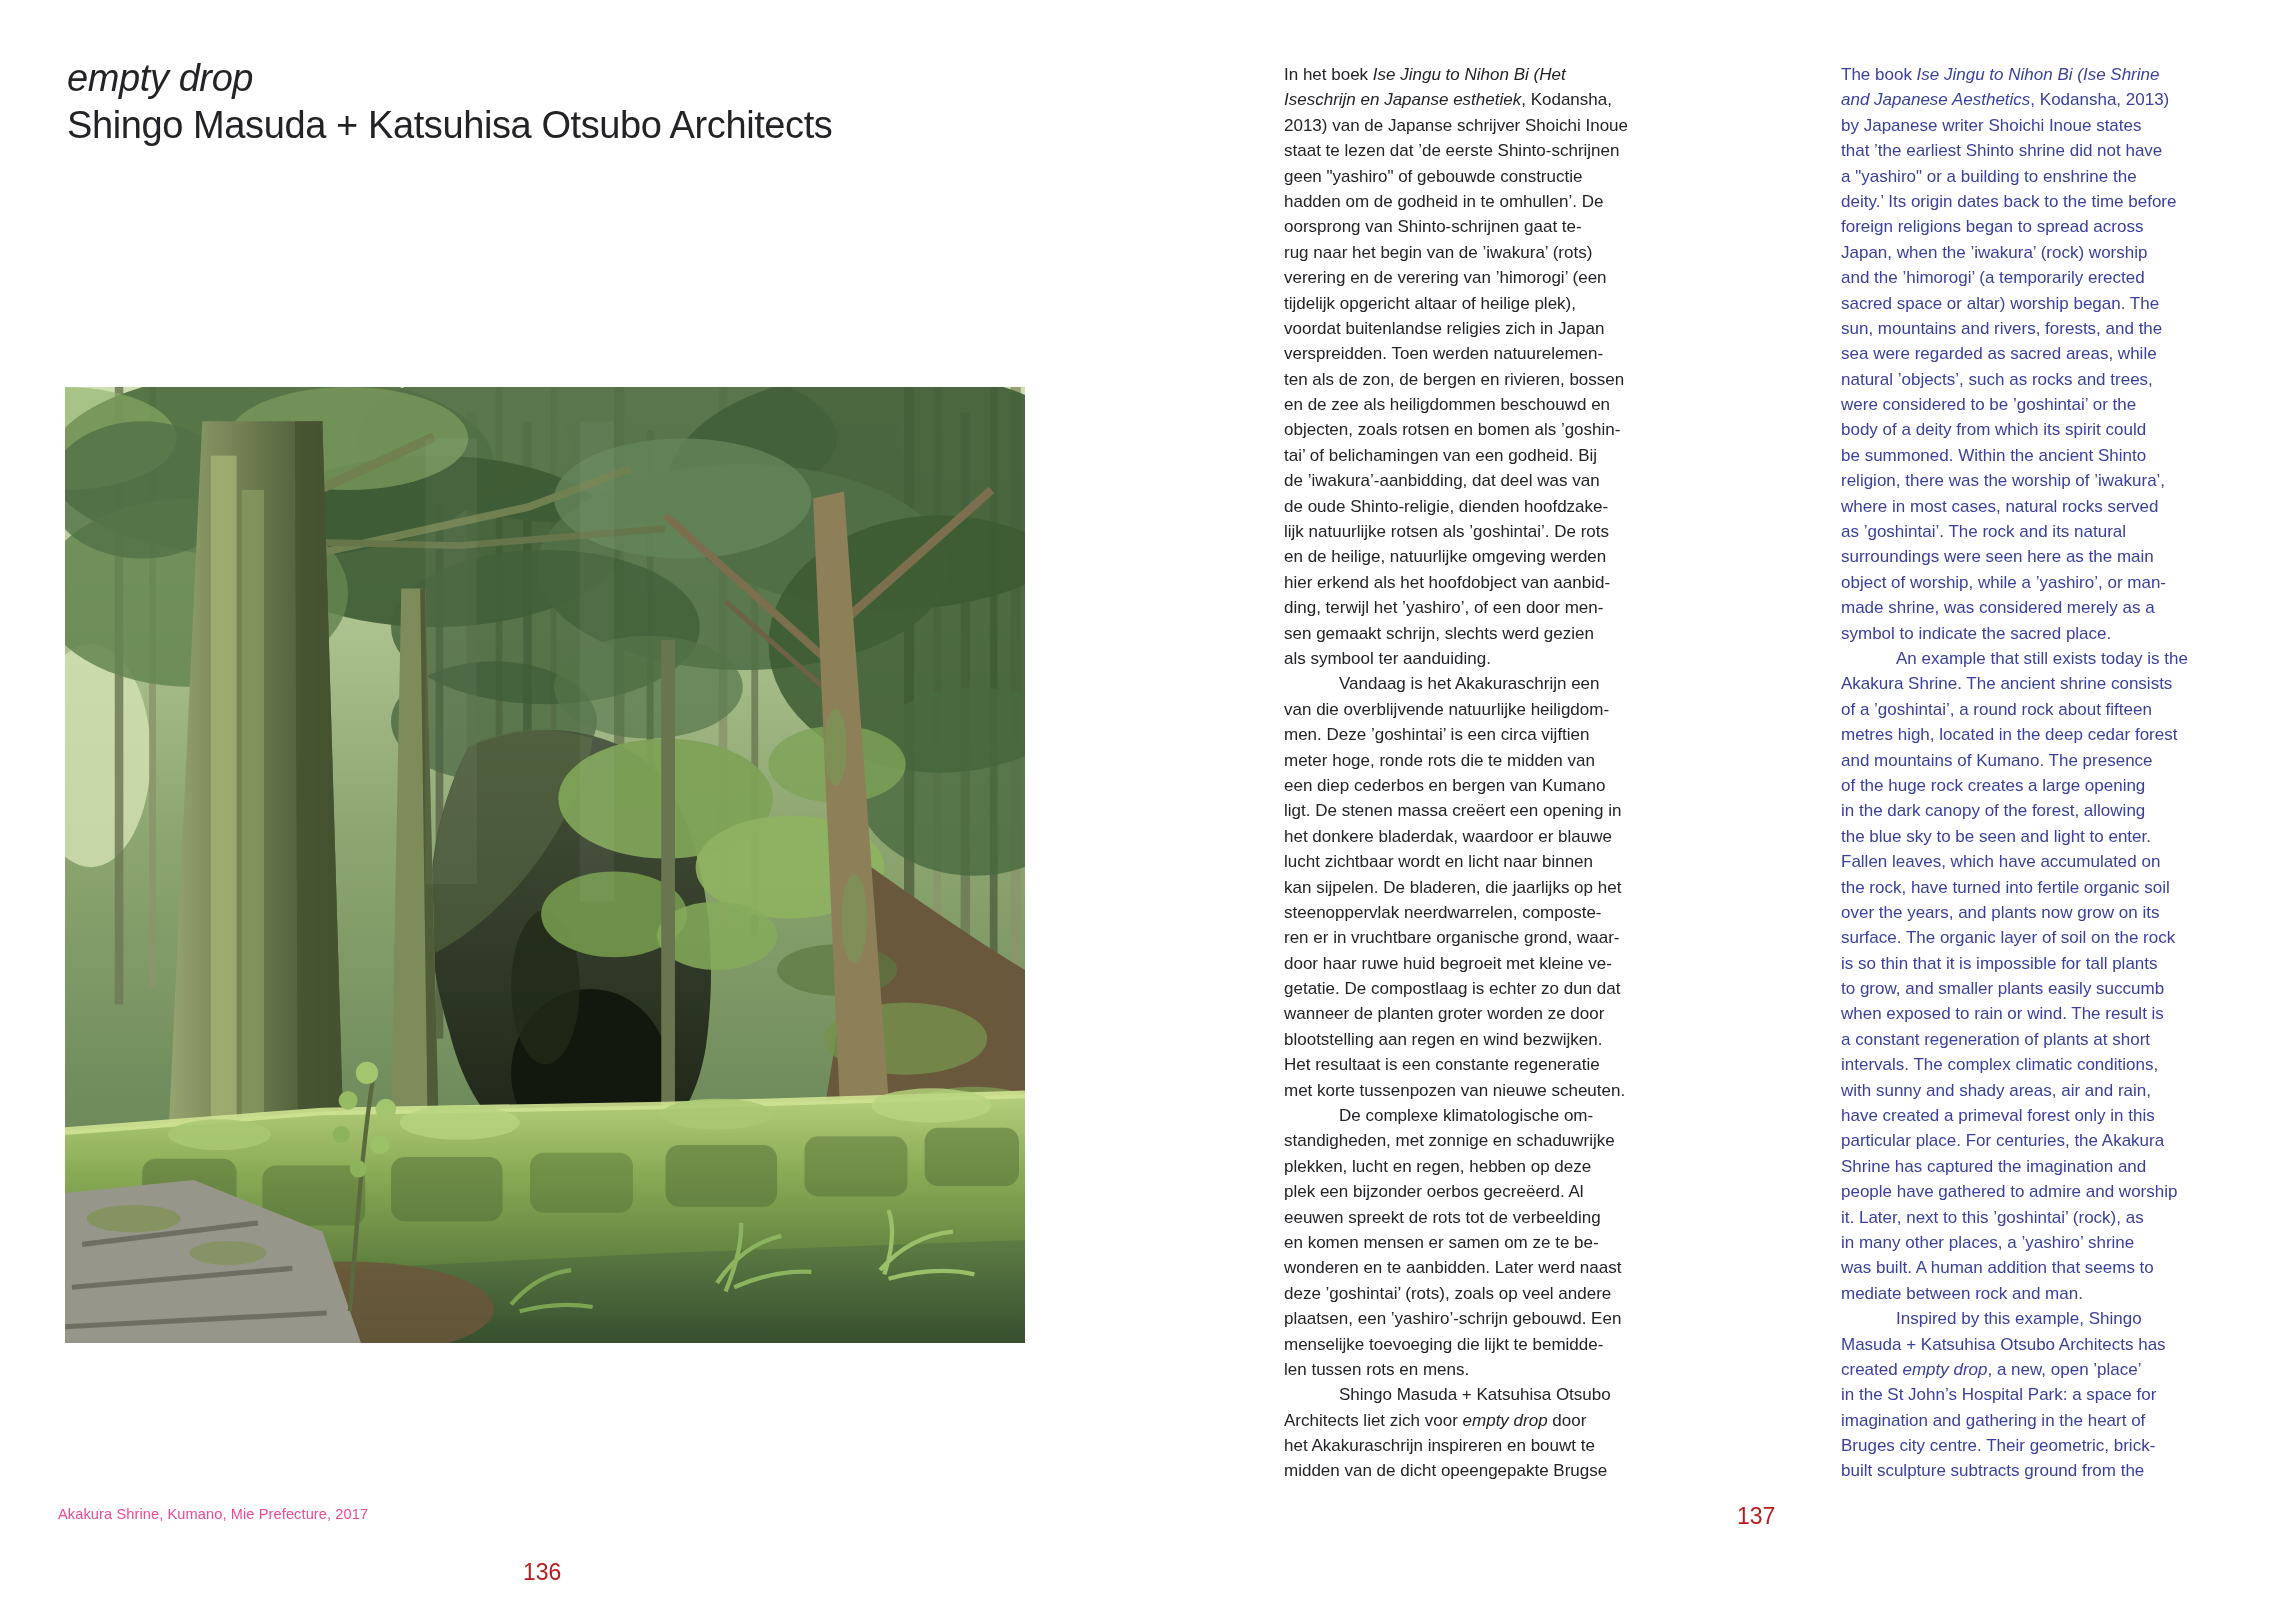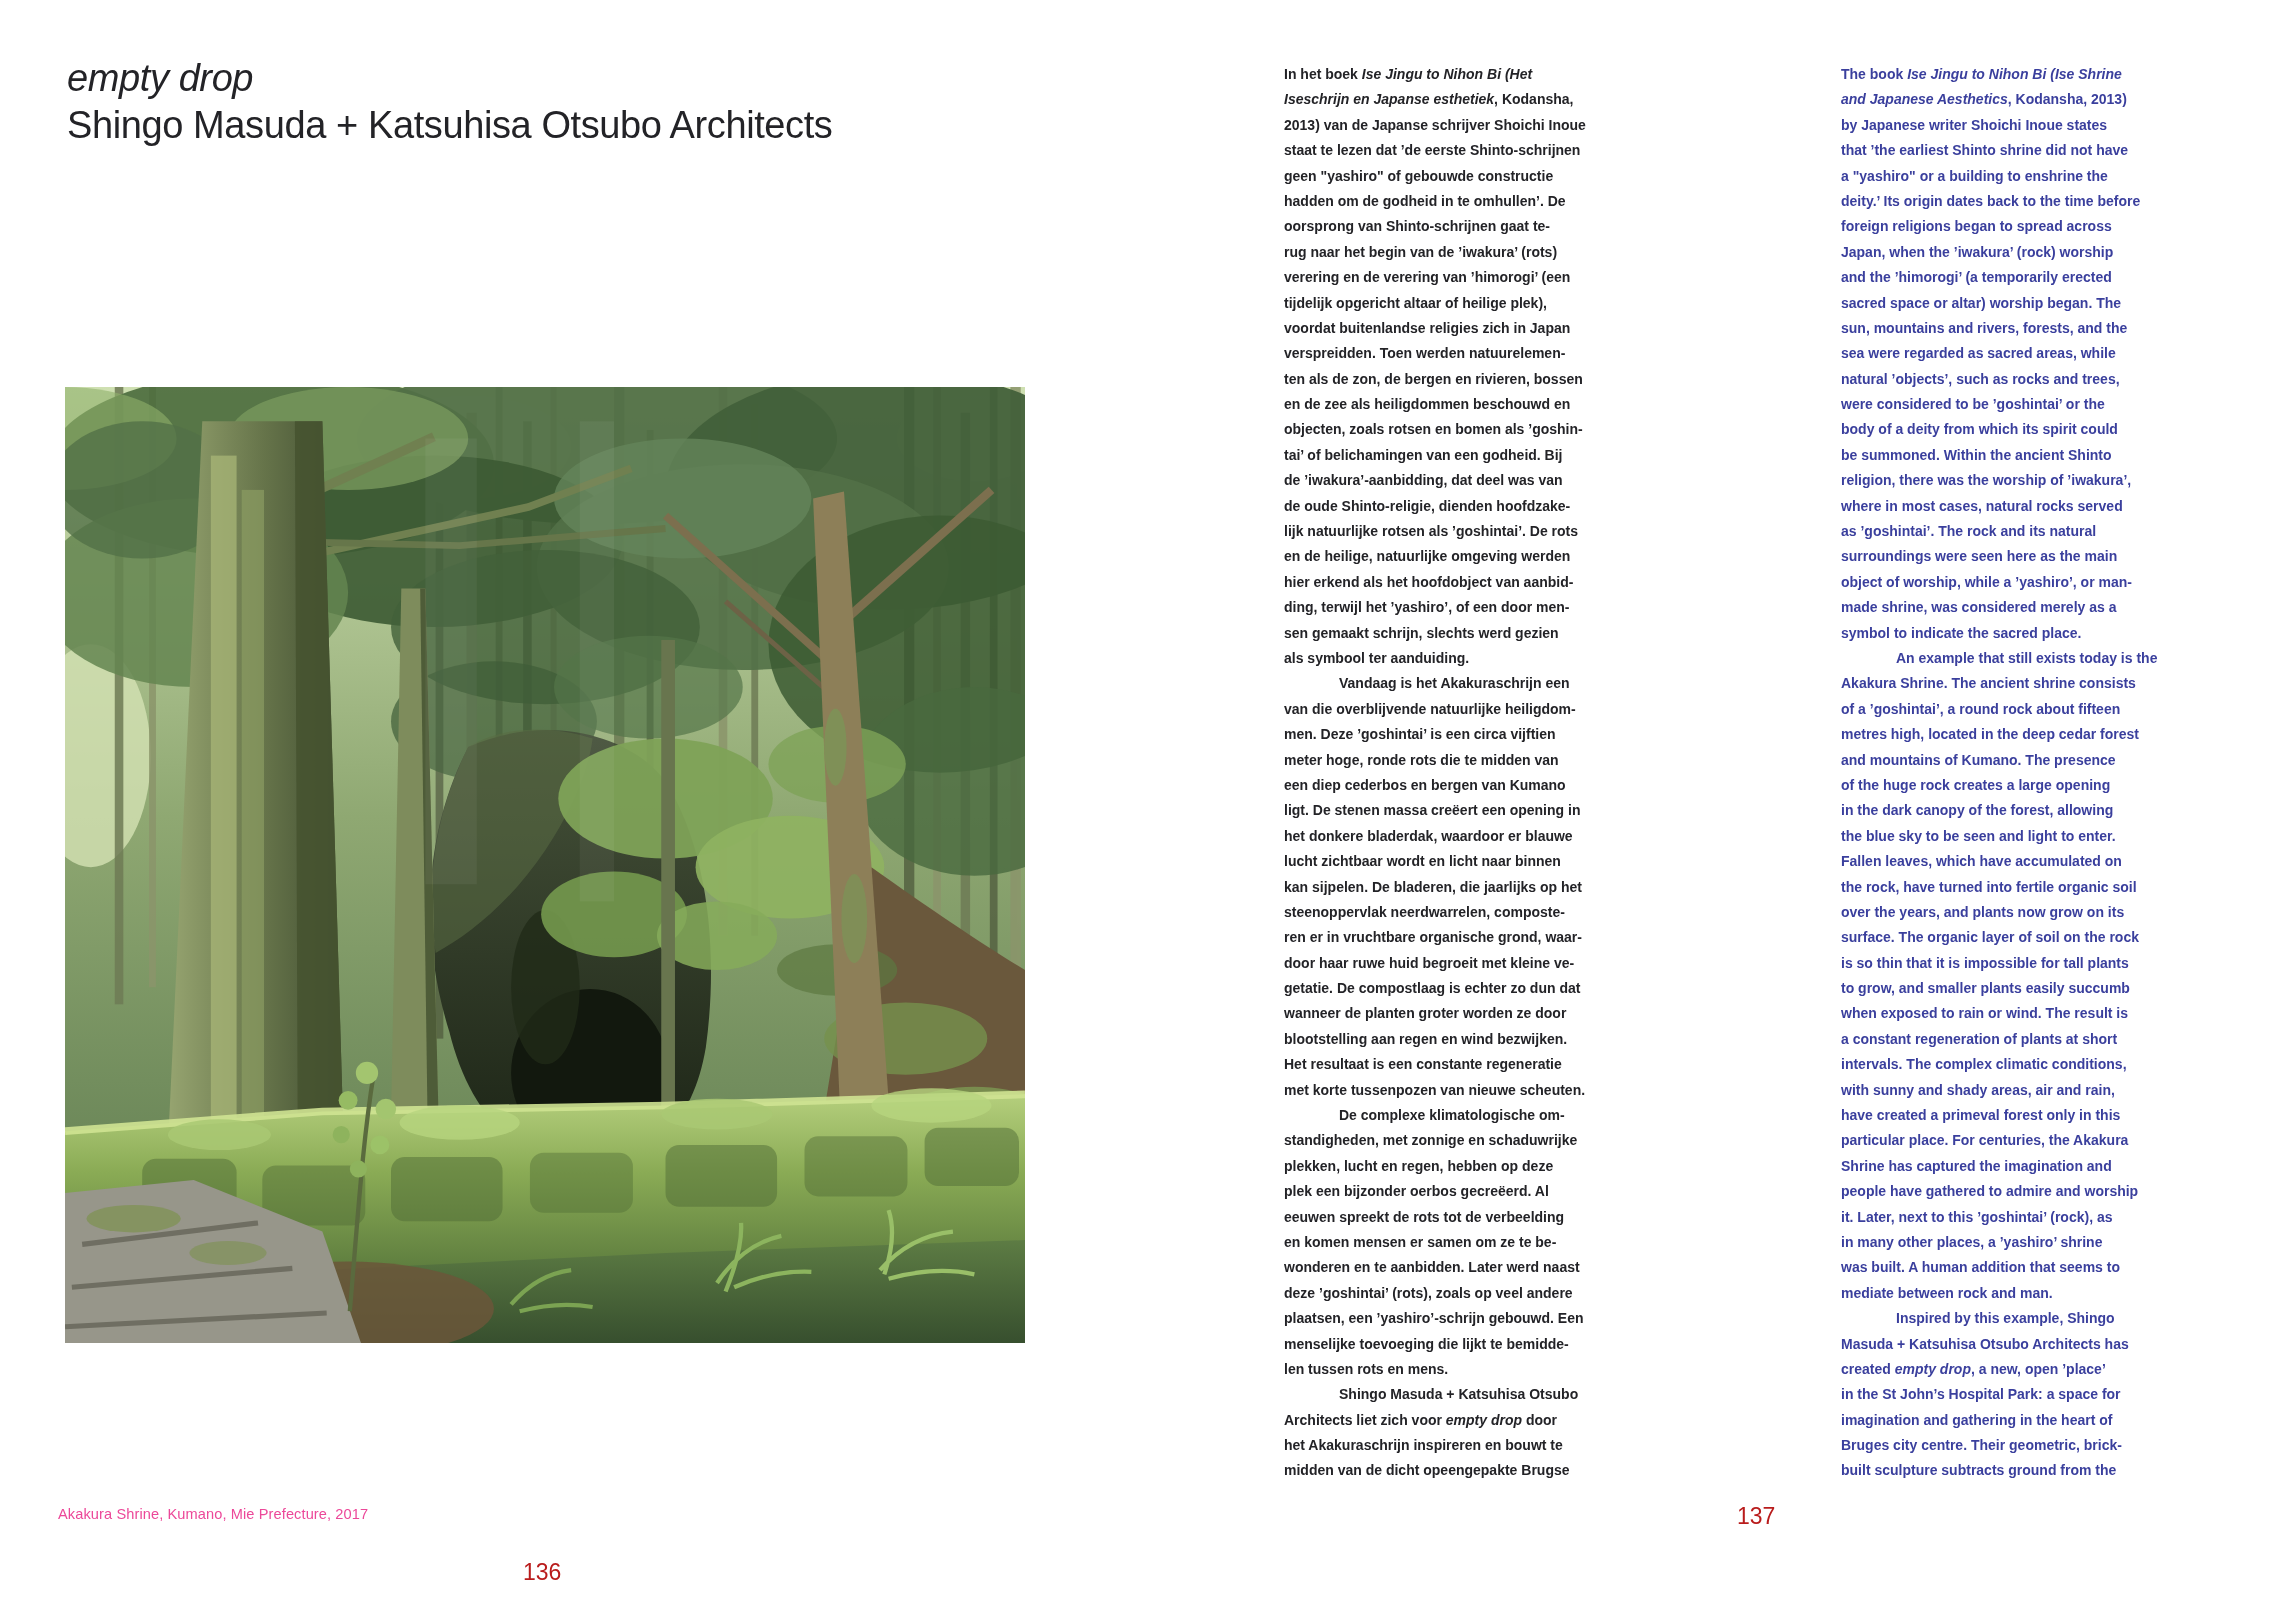--- a/index.html
+++ b/index.html
@@ -10,21 +10,21 @@
   .abs{position:absolute;}
   .title-line{left:67px;font-size:38px;line-height:47px;letter-spacing:-0.4px;color:#232327;white-space:nowrap;}
   #title1{top:55px;font-style:italic;}
   #title2{top:102px;}
   #photo-wrap{left:65px;top:387px;width:960px;height:956px;}
   #photo-wrap svg{display:block;width:100%;height:100%;}
   #caption{left:58px;top:1506px;font-size:14.6px;letter-spacing:0.1px;color:#ec4899;}
   .pagenum{font-size:23px;color:#b91c1c;}
   #pagenum-136{left:523px;top:1559px;}
   #pagenum-137{left:1737px;top:1503px;}
-  .col{top:62px;font-size:14px;line-height:25.4px;white-space:pre;font-weight:bold;}
+  .col{top:62px;font-size:17px;line-height:25.4px;white-space:pre;}
   #col-dutch{left:1284px;width:480px;color:#232327;}
   #col-english{left:1841px;width:502px;color:#3a3f9d;}
   .line{height:25.4px;}
   .line.indent{padding-left:55px;}
   .line i{font-style:italic;}
 </style>
 </head>
 <body>
 
 <div class="abs title-line" id="title1">empty drop</div>

